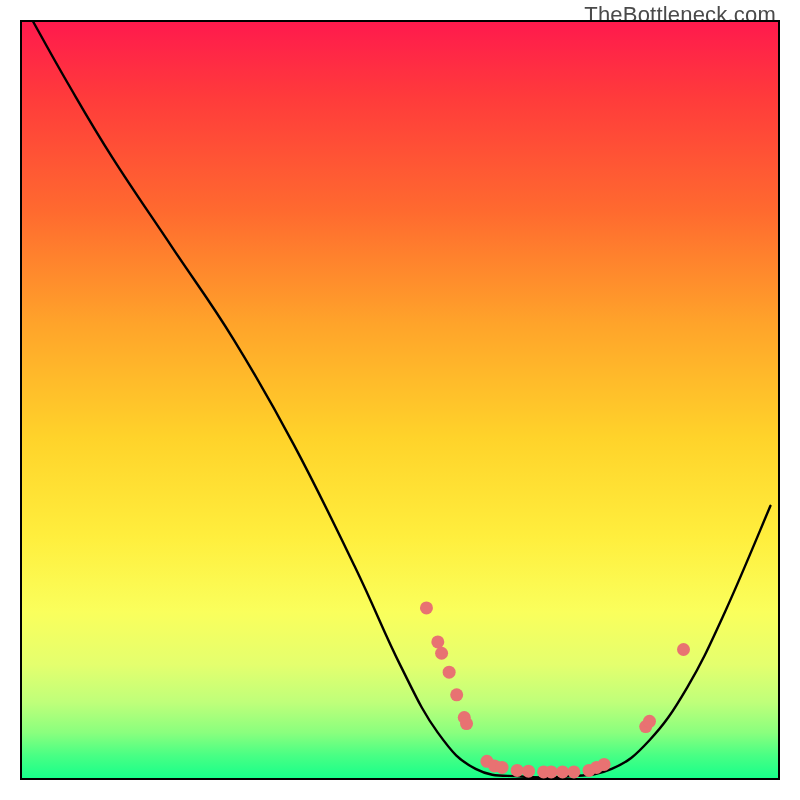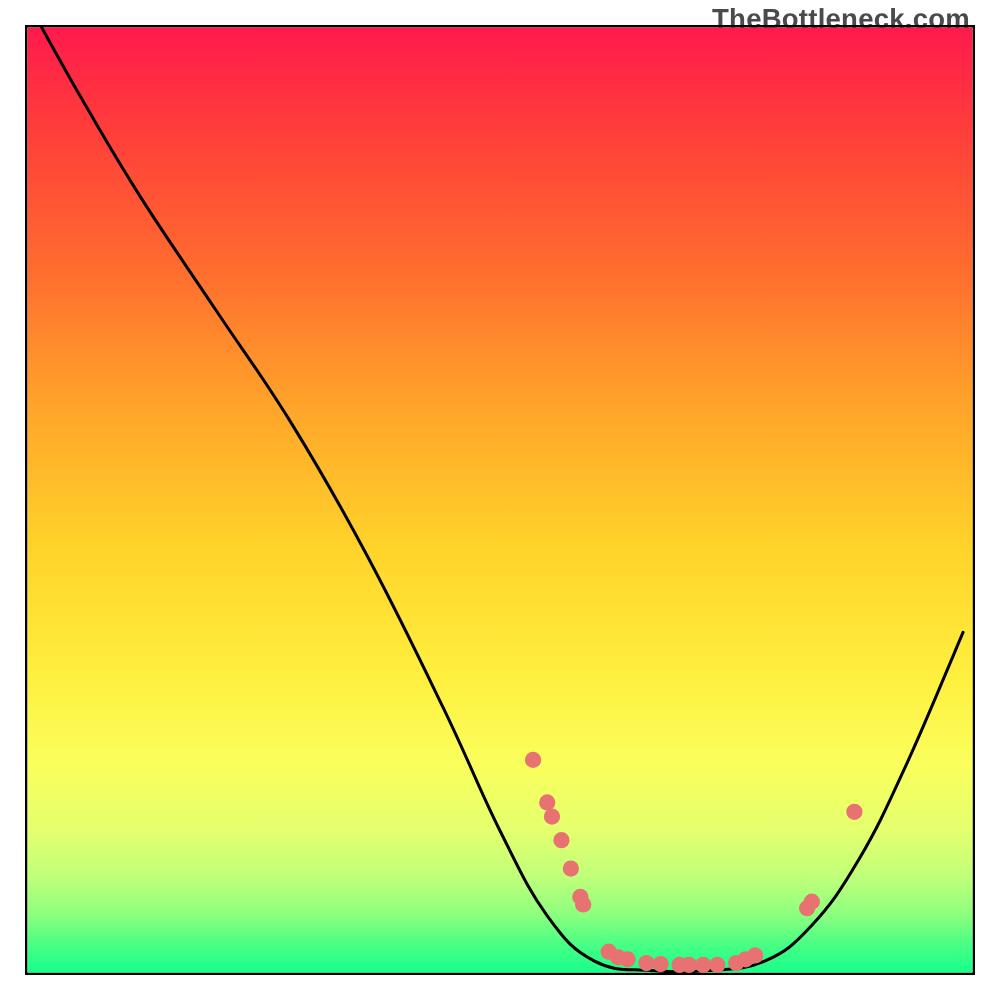--- a/index.html
+++ b/index.html
@@ -37,21 +37,21 @@
       #8aff7e 94%,
       #49ff84 97%,
       #18ff8a 100%
     );
   }
   .attribution {
     position: absolute;
     top: 2px;
     right: 24px;
     font-size: 22px;
-    font-weight: 700;
+    font-weight: 400;
     color: #4a4a4a;
     letter-spacing: 0.2px;
   }
   svg.plot {
     position: absolute;
     inset: 0;
     width: 100%;
     height: 100%;
     overflow: visible;
   }

